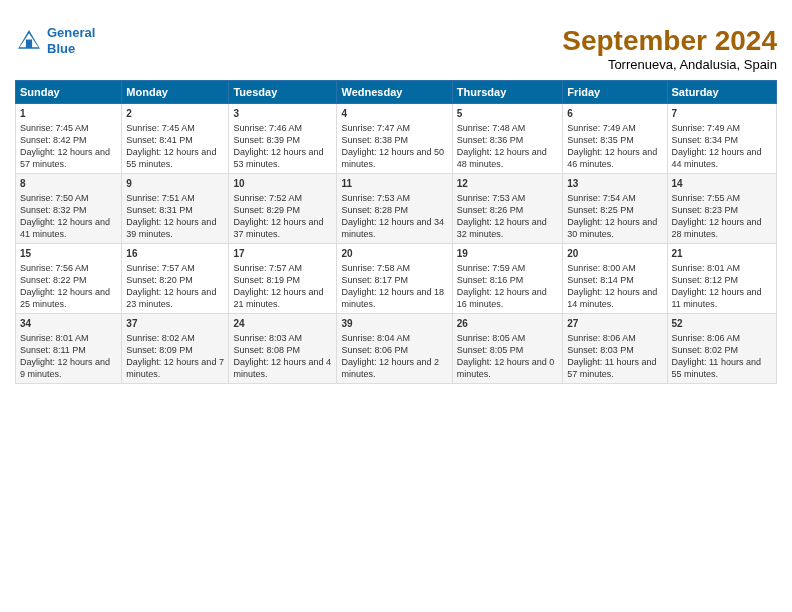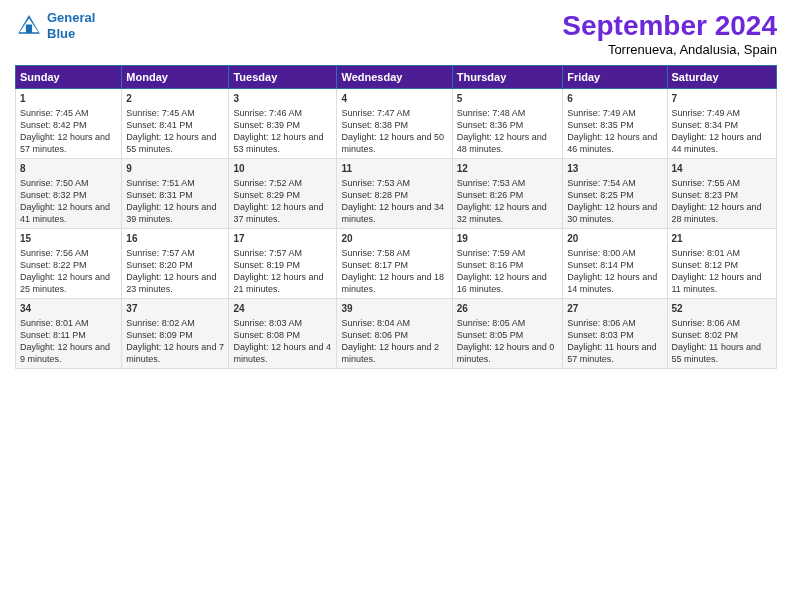--- a/index.html
+++ b/index.html
@@ -6,21 +6,21 @@
     body {
       width: 792px;
       height: 612px;
       font-family: Arial, sans-serif;
       background: #fff;
       overflow: hidden;
     }
     .page {
       width: 792px;
       height: 612px;
-      padding: 10px 15px;
+      padding: 25px 15px;
     }
     .header {
       display: flex;
       align-items: flex-start;
       justify-content: space-between;
       margin-bottom: 8px;
     }
     .logo {
       display: flex;
       align-items: center;
@@ -38,33 +38,33 @@
     .logo-icon {
       width: 28px;
       height: 28px;
     }
     .title-block {
       text-align: right;
     }
     .main-title {
       font-size: 28px;
       font-weight: bold;
-      color: #6d28d9;
+      color: #a16207;
     }
     .subtitle {
       font-size: 13px;
       color: #000000;
     }
     table {
       width: 100%;
       border-collapse: collapse;
       font-size: 9.5px;
     }
     thead tr {
-      background-color: #4c1d95;
+      background-color: #0369a1;
       color: white;
     }
     thead th {
       padding: 5px 4px;
       text-align: left;
       font-size: 11px;
       font-weight: bold;
       border: 1px solid #2c6fad;
     }
     tbody tr {

